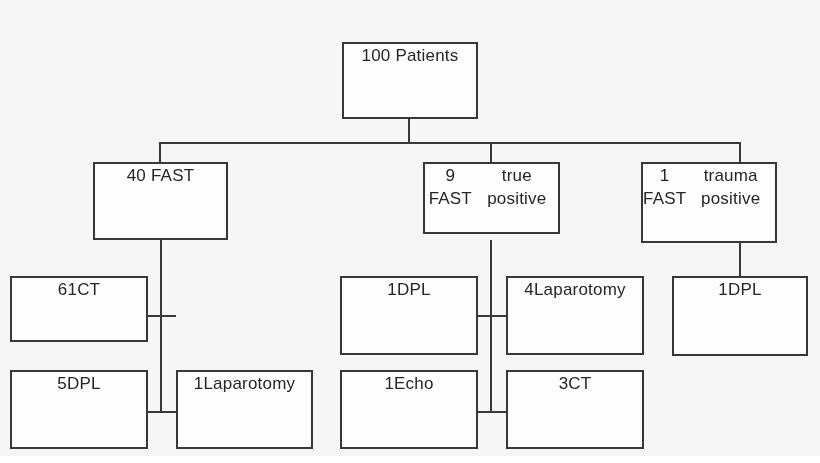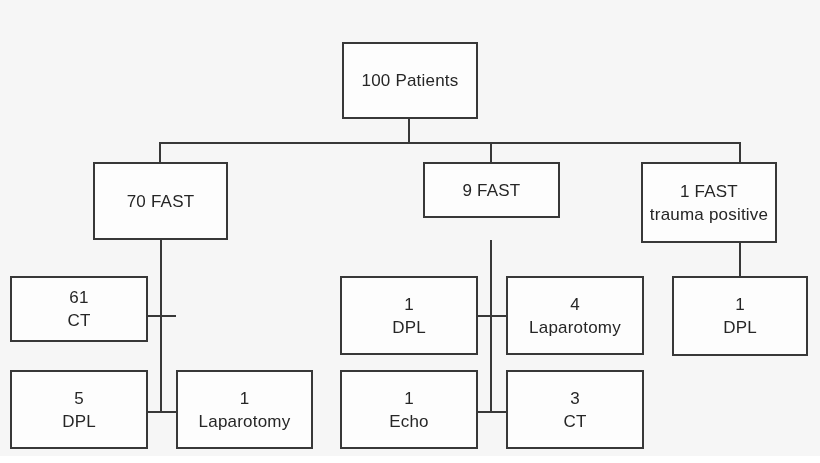--- a/index.html
+++ b/index.html
@@ -2,21 +2,21 @@
 <html><head>
 <meta charset="utf-8">
 <style>
   html,body{margin:0;padding:0;background:#ffffff;font-family:"Liberation Sans",sans-serif;}
   .canvas{position:relative;width:820px;height:463px;background:#f6f6f6;overflow:hidden;}
   .edges{position:absolute;left:0;top:0;width:820px;height:463px;}
   .edges line{stroke:#383838;stroke-width:2;shape-rendering:crispEdges;}
   .box{
     position:absolute;box-sizing:border-box;
     background:#fdfdfd;border:2px solid #383838;
-    display:flex;flex-direction:column;align-items:center;justify-content:center;
+    display:flex;flex-direction:row;justify-content:center;
     text-align:center;color:#262626;font-size:17px;line-height:23px;letter-spacing:0.2px;
   }
   .bottom-strip{position:absolute;left:0;bottom:0;width:820px;height:7px;background:#ffffff;}
 </style>
 </head>
 <body>
 
 <div class="canvas">
 
   <svg class="edges" viewBox="0 0 820 463">
@@ -32,25 +32,26 @@
     <line x1="478" y1="316" x2="506" y2="316"></line>
     <line x1="478" y1="412" x2="506" y2="412"></line>
     <line x1="740" y1="243" x2="740" y2="277"></line>
   </svg>
 
   <div class="box" style="left:342px;top:42px;width:136px;height:77px">
     <span>100 Patients</span>
   </div>
 
   <div class="box" style="left:93px;top:162px;width:135px;height:78px">
-    <span>70 FAST</span>
+    <span>40 FAST</span>
   </div>
 
-  <div class="box" style="left:423px;top:162px;width:137px;height:56px">
+  <div class="box" style="left:423px;top:162px;width:137px;height:72px">
     <span>9 FAST</span>
+    <span>true positive</span>
   </div>
 
   <div class="box" style="left:641px;top:162px;width:136px;height:81px">
     <span>1 FAST</span>
     <span>trauma positive</span>
   </div>
 
   <div class="box" style="left:10px;top:276px;width:138px;height:66px">
     <span>61</span>
     <span>CT</span>

